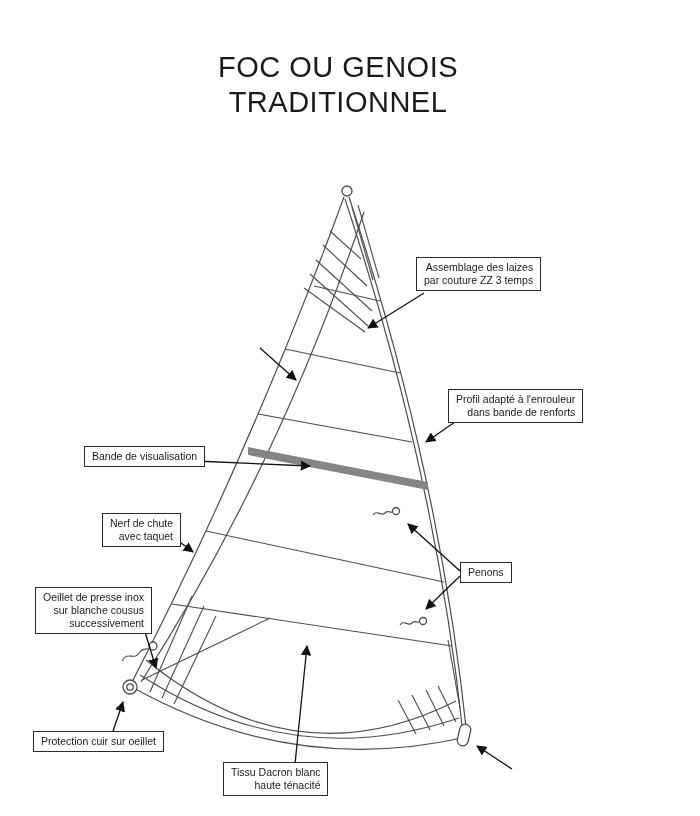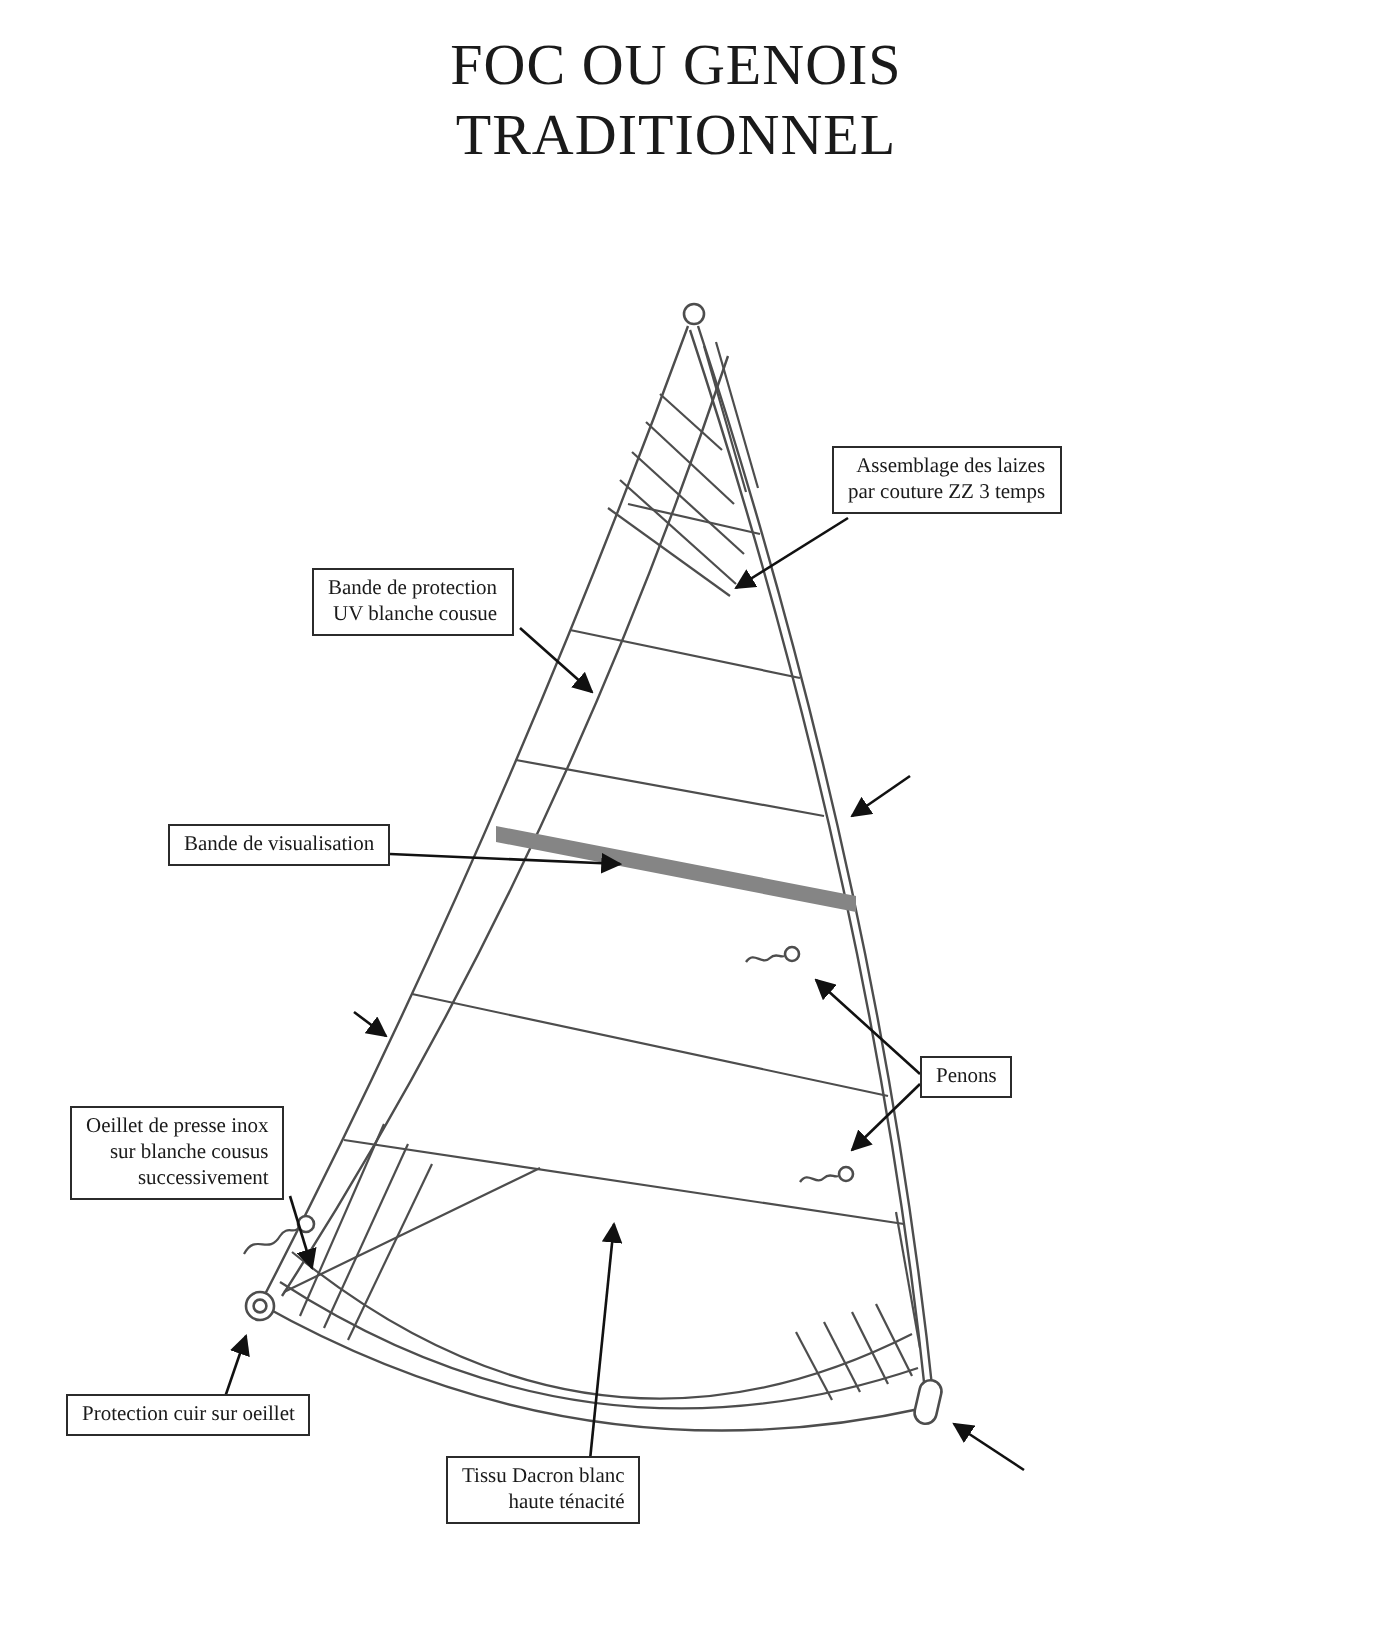--- a/index.html
+++ b/index.html
@@ -6,21 +6,21 @@
     --line:#4d4d4d;
     --arrow:#111111;
     --band:#858585;
     --text:#1a1a1a;
     --border:#2b2b2b;
     --bg:#ffffff;
   }
   html,body{margin:0;padding:0;background:var(--bg);}
   .stage{
     position:relative;width:700px;height:780px;background:var(--bg);
-    font-family:Liberation Serif, serif;overflow:hidden;
+    font-family:Liberation Sans, sans-serif;overflow:hidden;margin-top:34px;
   }
   .stage svg{position:absolute;left:0;top:0;}
   .title{
     position:absolute;top:16px;left:0;width:676px;text-align:center;
     font-size:29px;line-height:35px;color:var(--text);letter-spacing:0.5px;
   }
   .lbl{
     position:absolute;background:var(--bg);border:1px solid var(--border);
     padding:3px 7px;font-size:10.5px;line-height:13px;color:var(--text);
     text-align:right;white-space:nowrap;z-index:2;
@@ -118,30 +118,34 @@
   <div class="title">
     <div>FOC OU GENOIS</div>
     <div>TRADITIONNEL</div>
   </div>
 
   <div class="lbl" style="left:416px;top:223px">
     <div>Assemblage des laizes</div>
     <div>par couture ZZ 3 temps</div>
   </div>
 
-  <div class="lbl" style="left:156px;top:284px">
-    <div>Bande de protection</div>
-    <div>UV blanche cousue</div>
+
+  <div class="lbl" style="left:448px;top:355px">
+    <div>Profil adapté à l'enrouleur</div>
+    <div>dans bande de renforts</div>
   </div>
-
 
   <div class="lbl" style="left:84px;top:412px">
     <div>Bande de visualisation</div>
   </div>
 
+  <div class="lbl" style="left:102px;top:479px">
+    <div>Nerf de chute</div>
+    <div>avec taquet</div>
+  </div>
 
   <div class="lbl" style="left:460px;top:528px">
     <div>Penons</div>
   </div>
 
   <div class="lbl" style="left:35px;top:553px">
     <div>Oeillet de presse inox</div>
     <div>sur blanche cousus</div>
     <div>successivement</div>
   </div>

